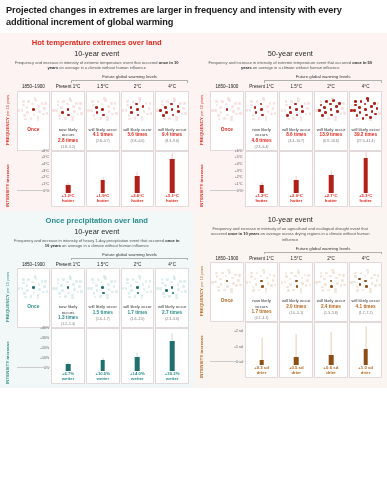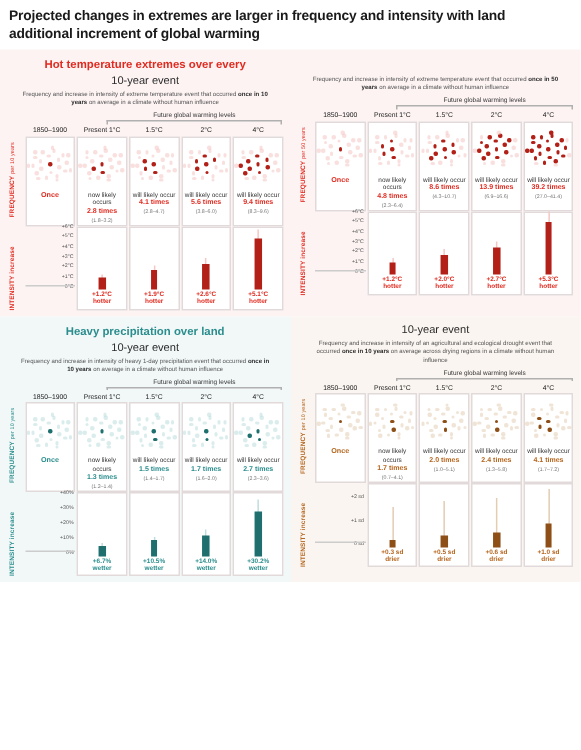--- a/index.html
+++ b/index.html
@@ -135,25 +135,25 @@
     position: absolute; right: 1px;
     font-size: 3.5px; color: #555; white-space: nowrap;
     transform: translateY(-50%);
   }
   .blank { background: transparent; border: none; }
   .baseline { position:absolute; left:0; right:0; bottom:0; border-top:0.5px solid #ccc; }
 </style>
 </head>
 <body>
 
-<div class="fig-title">Projected changes in extremes are larger in frequency and intensity with land additional increment of global warming</div>
+<div class="fig-title">Projected changes in extremes are larger in frequency and intensity with every additional increment of global warming</div>
 
 <div class="grid">
   <div class="panel p-hot" id="panel-0">
-      <div class="sect-title hot-title">Hot temperature extremes over every</div>
+      <div class="sect-title hot-title">Hot temperature extremes over land</div>
       <div class="ev-title">10-year event</div>
       <div class="ev-desc">Frequency and increase in intensity of extreme temperature event that occurred <b>once in 10 years</b> on average in a climate without human influence</div>
       <div class="fgwl-wrap">
     <div class="fgwl-label">Future global warming levels</div>
     <div class="fgwl-rule"></div>
   </div>
       <div class="col-heads">
         <span></span>
         <span>1850–1900</span>
         <span>Present 1°C</span>
@@ -350,20 +350,21 @@
       <div class="barzone">
         <div class="whisk" style="bottom:29.3px;height:10.7px;background:#f4c7c4"></div>
         <div class="bar" style="bottom:0;height:34.0px;background:#b22018"></div>
       </div>
       <div class="int-lab" style="color:#e02b20">+5.1°C<br>hotter</div>
     </div>
       </div>
     </div>
   <div class="panel p-hot" id="panel-1">
       <div class="sect-title" style="visibility:hidden">&nbsp;</div>
+      <div class="ev-title">50-year event</div>
       <div class="ev-desc">Frequency and increase in intensity of extreme temperature event that occurred <b>once in 50 years</b> on average in a climate without human influence</div>
       <div class="fgwl-wrap">
     <div class="fgwl-label">Future global warming levels</div>
     <div class="fgwl-rule"></div>
   </div>
       <div class="col-heads">
         <span></span>
         <span>1850–1900</span>
         <span>Present 1°C</span>
         <span>1.5°C</span>
@@ -558,21 +559,21 @@
         <div class="cell intens">
       <div class="barzone">
         <div class="whisk" style="bottom:30.7px;height:10.7px;background:#f4c7c4"></div>
         <div class="bar" style="bottom:0;height:35.3px;background:#b22018"></div>
       </div>
       <div class="int-lab" style="color:#e02b20">+5.3°C<br>hotter</div>
     </div>
       </div>
     </div>
   <div class="panel p-prec" id="panel-2">
-      <div class="sect-title prec-title">Heavy precipitation over land</div>
+      <div class="sect-title prec-title">Once precipitation over land</div>
       <div class="ev-title">10-year event</div>
       <div class="ev-desc">Frequency and increase in intensity of heavy 1-day precipitation event that occurred <b>once in 10 years</b> on average in a climate without human influence</div>
       <div class="fgwl-wrap">
     <div class="fgwl-label">Future global warming levels</div>
     <div class="fgwl-rule"></div>
   </div>
       <div class="col-heads">
         <span></span>
         <span>1850–1900</span>
         <span>Present 1°C</span>

